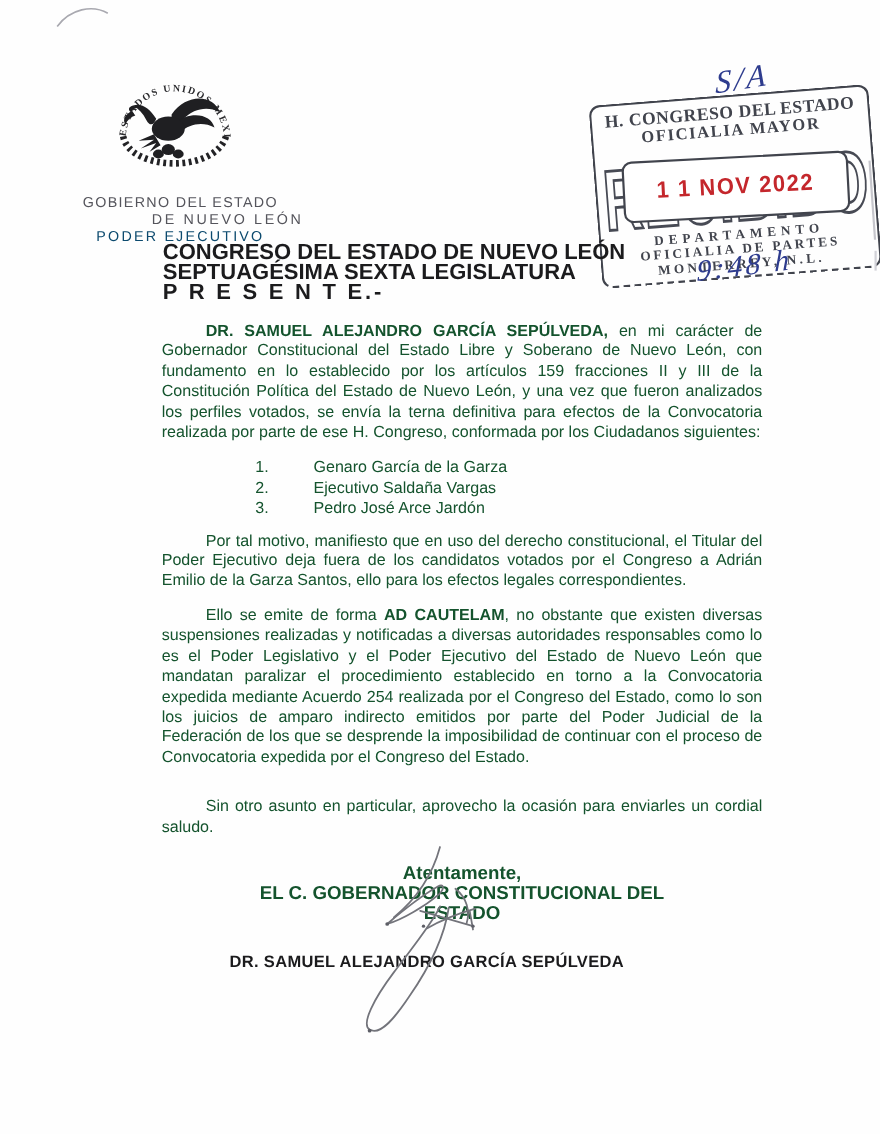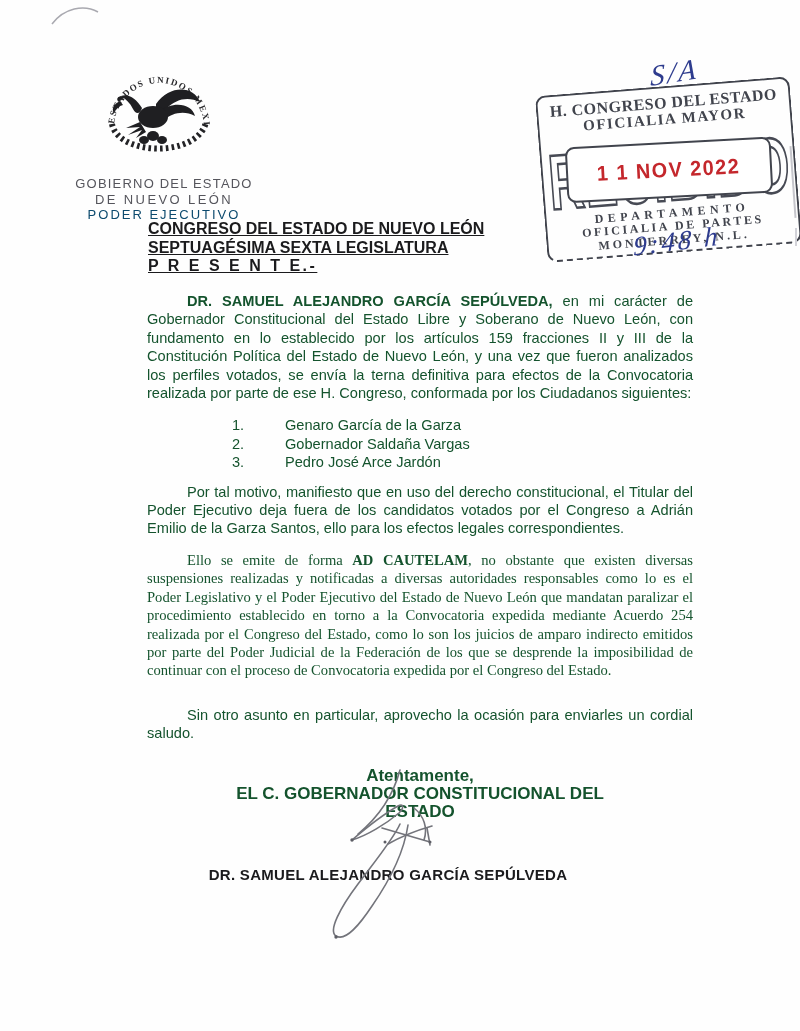--- a/index.html
+++ b/index.html
@@ -8,26 +8,26 @@
     overflow:hidden;font-family:"Liberation Sans",sans-serif;color:#1d1d1f;
     margin:0 auto;
   }
   
   .seal{position:absolute;left:90px;top:62px;}
   .org{
     position:absolute;left:52px;top:176px;width:224px;text-align:center;
     font-weight:normal;color:#55555c;font-size:13px;line-height:15.5px;
   }
   .org .l1{letter-spacing:1.2px;}
-  .org .l2{letter-spacing:2.4px;}
+  .org .l2{letter-spacing:2.4px;text-align:right;}
   .org .l3{letter-spacing:2px;color:#0c4a6e;}
   
   .recipient{
-    position:absolute;left:148px;top:220px;font-size:16px;font-weight:bold;
-    line-height:18.5px;color:#1b1b1d;text-decoration:underline;
+    position:absolute;left:148px;top:220px;font-size:20px;font-weight:bold;
+    line-height:18.5px;color:#1b1b1d;
   }
   .recipient .sp{letter-spacing:2.5px;}
   
   .stamp{
     position:absolute;left:541px;top:86px;width:251px;height:163px;
     transform:rotate(-4.5deg);border:2.5px solid #41444d;border-radius:10px;
     border-bottom-style:dashed;color:#41444d;
   }
   .stamp-h1{margin-top:6px;text-align:center;font-family:"Liberation Serif",serif;
     font-weight:bold;font-size:16px;letter-spacing:.5px;line-height:17px;}
@@ -59,21 +59,21 @@
     letter-spacing:3px;}
   .hw-time{left:633px;top:226px;font-size:27px;transform:rotate(-7deg) skewX(-8deg);
     letter-spacing:3px;}
   
   .bodytext{
     position:absolute;left:147px;top:292px;width:546px;
     font-size:14.6px;line-height:18.4px;text-align:justify;color:#14532d;
   }
   .bodytext p{margin:0;text-indent:40px;}
   .bodytext p.p2{margin-top:11px;}
-  .bodytext p.p3{margin-top:13px;font-family:Liberation Serif, serif;}
+  .bodytext p.p3{margin-top:13px;}
   .bodytext p.p4{margin-top:26px;}
   .terna{margin:14px 0 0 85px;}
   .terna .row{display:flex;line-height:18.4px;}
   .terna .num{width:53px;}
   .closing{margin:24px auto 0;width:440px;text-align:center;font-weight:bold;
     line-height:18px;font-size:17px;}
   .signer{
     position:absolute;left:150px;top:866px;width:476px;text-align:center;
     font-weight:bold;font-size:15px;letter-spacing:.3px;color:#1b1b1d;
   }
@@ -157,21 +157,21 @@
   <div class="bodytext">
     <p class="p1"><b>DR. SAMUEL ALEJANDRO GARCÍA SEPÚLVEDA,</b><span> en mi carácter de Gobernador Constitucional del Estado Libre y Soberano de Nuevo León, con fundamento en lo establecido por los artículos 159 fracciones II y III de la Constitución Política del Estado de Nuevo León, y una vez que fueron analizados los perfiles votados, se envía la terna definitiva para efectos de la Convocatoria realizada por parte de ese H. Congreso, conformada por los Ciudadanos siguientes:</span></p>
 
     <div class="terna">
       <div class="row">
         <span class="num">1.</span>
         <span>Genaro García de la Garza</span>
       </div>
       <div class="row">
         <span class="num">2.</span>
-        <span>Gobernador Saldaña Vargas</span>
+        <span>Ejecutivo Saldaña Vargas</span>
       </div>
       <div class="row">
         <span class="num">3.</span>
         <span>Pedro José Arce Jardón</span>
       </div>
     </div>
 
     <p class="p2">Por tal motivo, manifiesto que en uso del derecho constitucional, el Titular del Poder Ejecutivo deja fuera de los candidatos votados por el Congreso a Adrián Emilio de la Garza Santos, ello para los efectos legales correspondientes.</p>
 
     <p class="p3"><span>Ello se emite de forma </span><b>AD CAUTELAM</b><span>, no obstante que existen diversas suspensiones realizadas y notificadas a diversas autoridades responsables como lo es el Poder Legislativo y el Poder Ejecutivo del Estado de Nuevo León que mandatan paralizar el procedimiento establecido en torno a la Convocatoria expedida mediante Acuerdo 254 realizada por el Congreso del Estado, como lo son los juicios de amparo indirecto emitidos por parte del Poder Judicial de la Federación de los que se desprende la imposibilidad de continuar con el proceso de Convocatoria expedida por el Congreso del Estado.</span></p>

